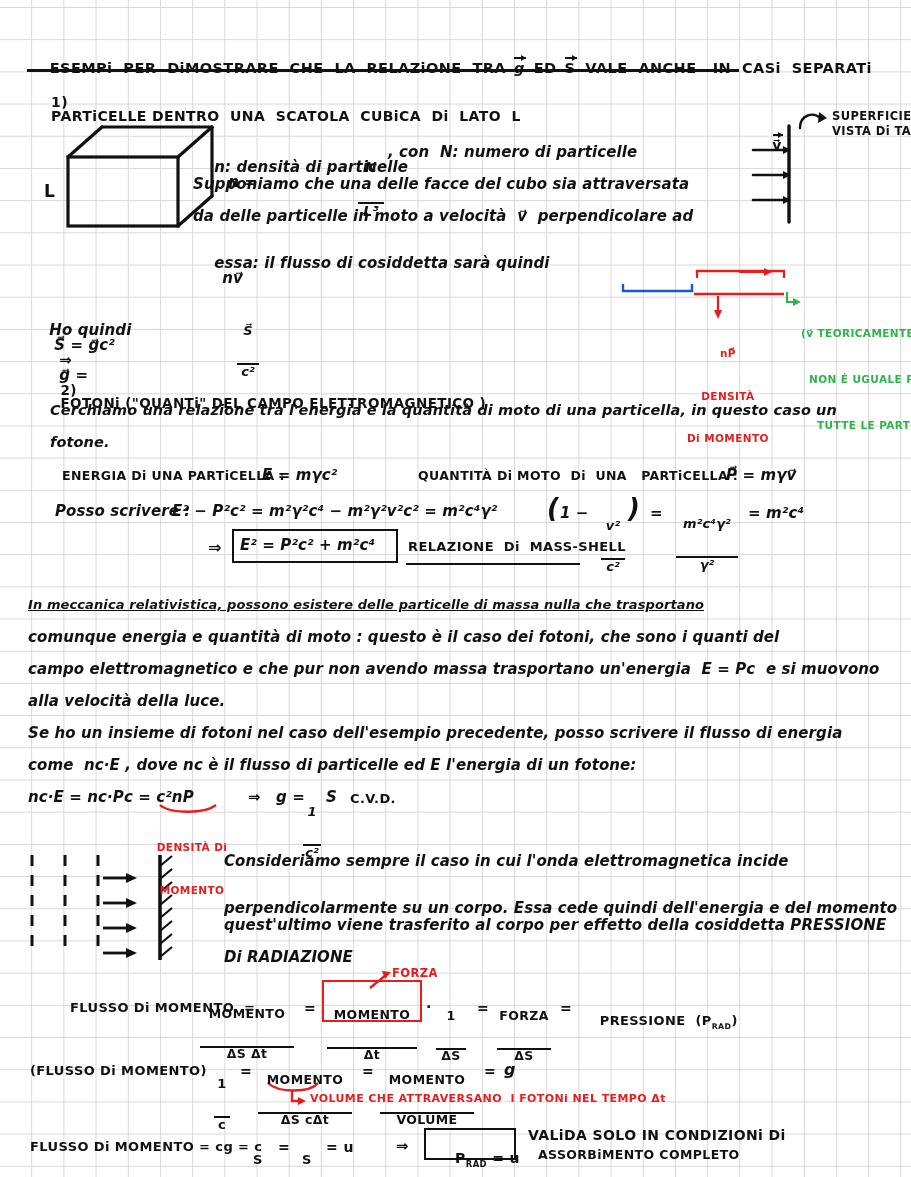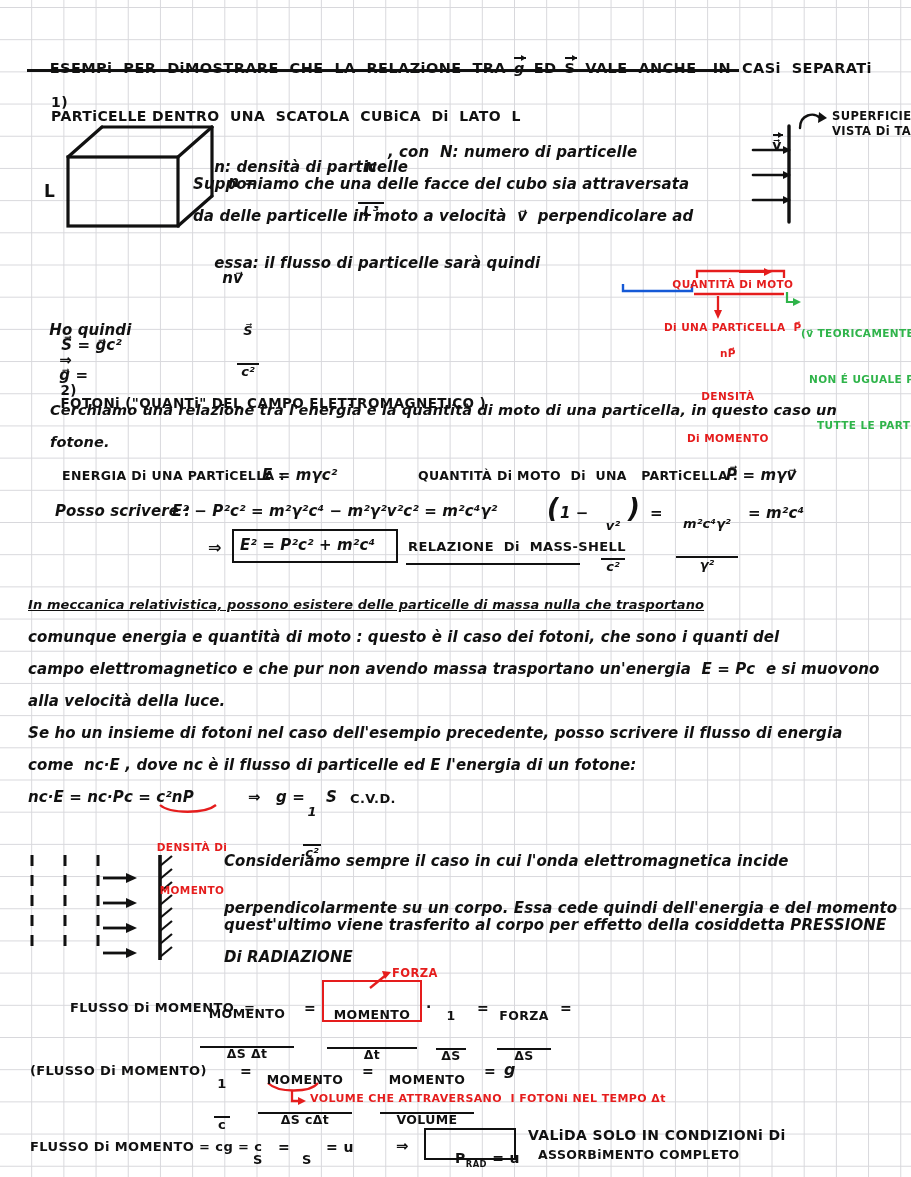--- a/index.html
+++ b/index.html
@@ -223,41 +223,37 @@
   </div>
   <div class="frac ink hand" style="left:358px; top:131px; font-size:14px; width:26px;">
     <span class="num">N</span>
     <span class="den">L³</span>
   </div>
   <div class="ink hand" style="left:388px; top:145px; font-size:15px;">, con  N: numero di particelle</div>
 
   <div class="ink hand" style="left:193px; top:177px; font-size:15px;">Supponiamo che una delle facce del cubo sia attraversata</div>
   <div class="ink hand" style="left:193px; top:209px; font-size:15px;">da delle particelle in moto a velocità  v⃗  perpendicolare ad</div>
   <div class="ink hand" style="left:193px; top:241px; font-size:15px;">
-    <span>essa: il flusso di particelle sarà quindi</span>
+    <span>essa: il flusso di cosiddetta sarà quindi</span>
     <span style="margin-left:8px;">nv⃗</span>
   </div>
 
 
   <div class="ink hand" style="left:28px; top:308px; font-size:15px;">
     <span>Ho quindi</span>
-    <span style="margin-left:12px;">S⃗ = g⃗c²</span>
+    <span style="margin-left:5px;">S⃗ = g⃗c²</span>
     <span style="margin-left:10px;">⇒</span>
     <span style="margin-left:10px;">g⃗ =</span>
   </div>
   <div class="frac ink hand" style="left:237px; top:297px; font-size:13px; width:22px;">
     <span class="num">S⃗</span>
     <span class="den">c²</span>
   </div>
 
 
-  <div class="ink caps red" style="left:664px; top:249px; font-size:10.5px; line-height:1.35; text-align:center;">
-    <div>QUANTITÀ Di MOTO</div>
-    <div>Di UNA PARTiCELLA  P⃗</div>
-  </div>
 
   <div class="ink caps red" style="left:687px; top:318px; font-size:10.5px; line-height:1.35; text-align:center;">
     <div>nP⃗</div>
     <div>DENSITÀ</div>
     <div>Di MOMENTO</div>
   </div>
 
   <div class="ink caps green" style="left:801px; top:296px; font-size:10.5px; line-height:1.45;">
     <div>(v⃗ TEORICAMENTE</div>
     <div style="margin-left:8px;">NON É UGUALE PER</div>
@@ -346,20 +342,23 @@
   <div class="frac ink caps" style="left:436px; top:984px; font-size:12.5px; width:30px;">
     <span class="num">1</span>
     <span class="den">ΔS</span>
   </div>
   <div class="ink caps" style="left:477px; top:1001px; font-size:14px;">=</div>
   <div class="frac ink caps" style="left:497px; top:984px; font-size:12.5px; width:54px;">
     <span class="num">FORZA</span>
     <span class="den">ΔS</span>
   </div>
   <div class="ink caps" style="left:560px; top:1001px; font-size:14px;">=</div>
+  <div class="ink caps" style="left:580px; top:1001px; font-size:13px;">
+    <span>PRESSIONE  (P</span><sub>RAD</sub><span>)</span>
+  </div>
 
   <div class="ink caps" style="left:30px; top:1064px; font-size:13px;">(FLUSSO Di MOMENTO)</div>
   <div class="frac ink caps" style="left:214px; top:1050px; font-size:13px; width:16px;">
     <span class="num">1</span>
     <span class="den">c</span>
   </div>
   <div class="ink caps" style="left:240px; top:1064px; font-size:14px;">=</div>
   <div class="frac ink caps" style="left:258px; top:1048px; font-size:12.5px; width:94px;">
     <span class="num">MOMENTO</span>
     <span class="den">ΔS cΔt</span>

